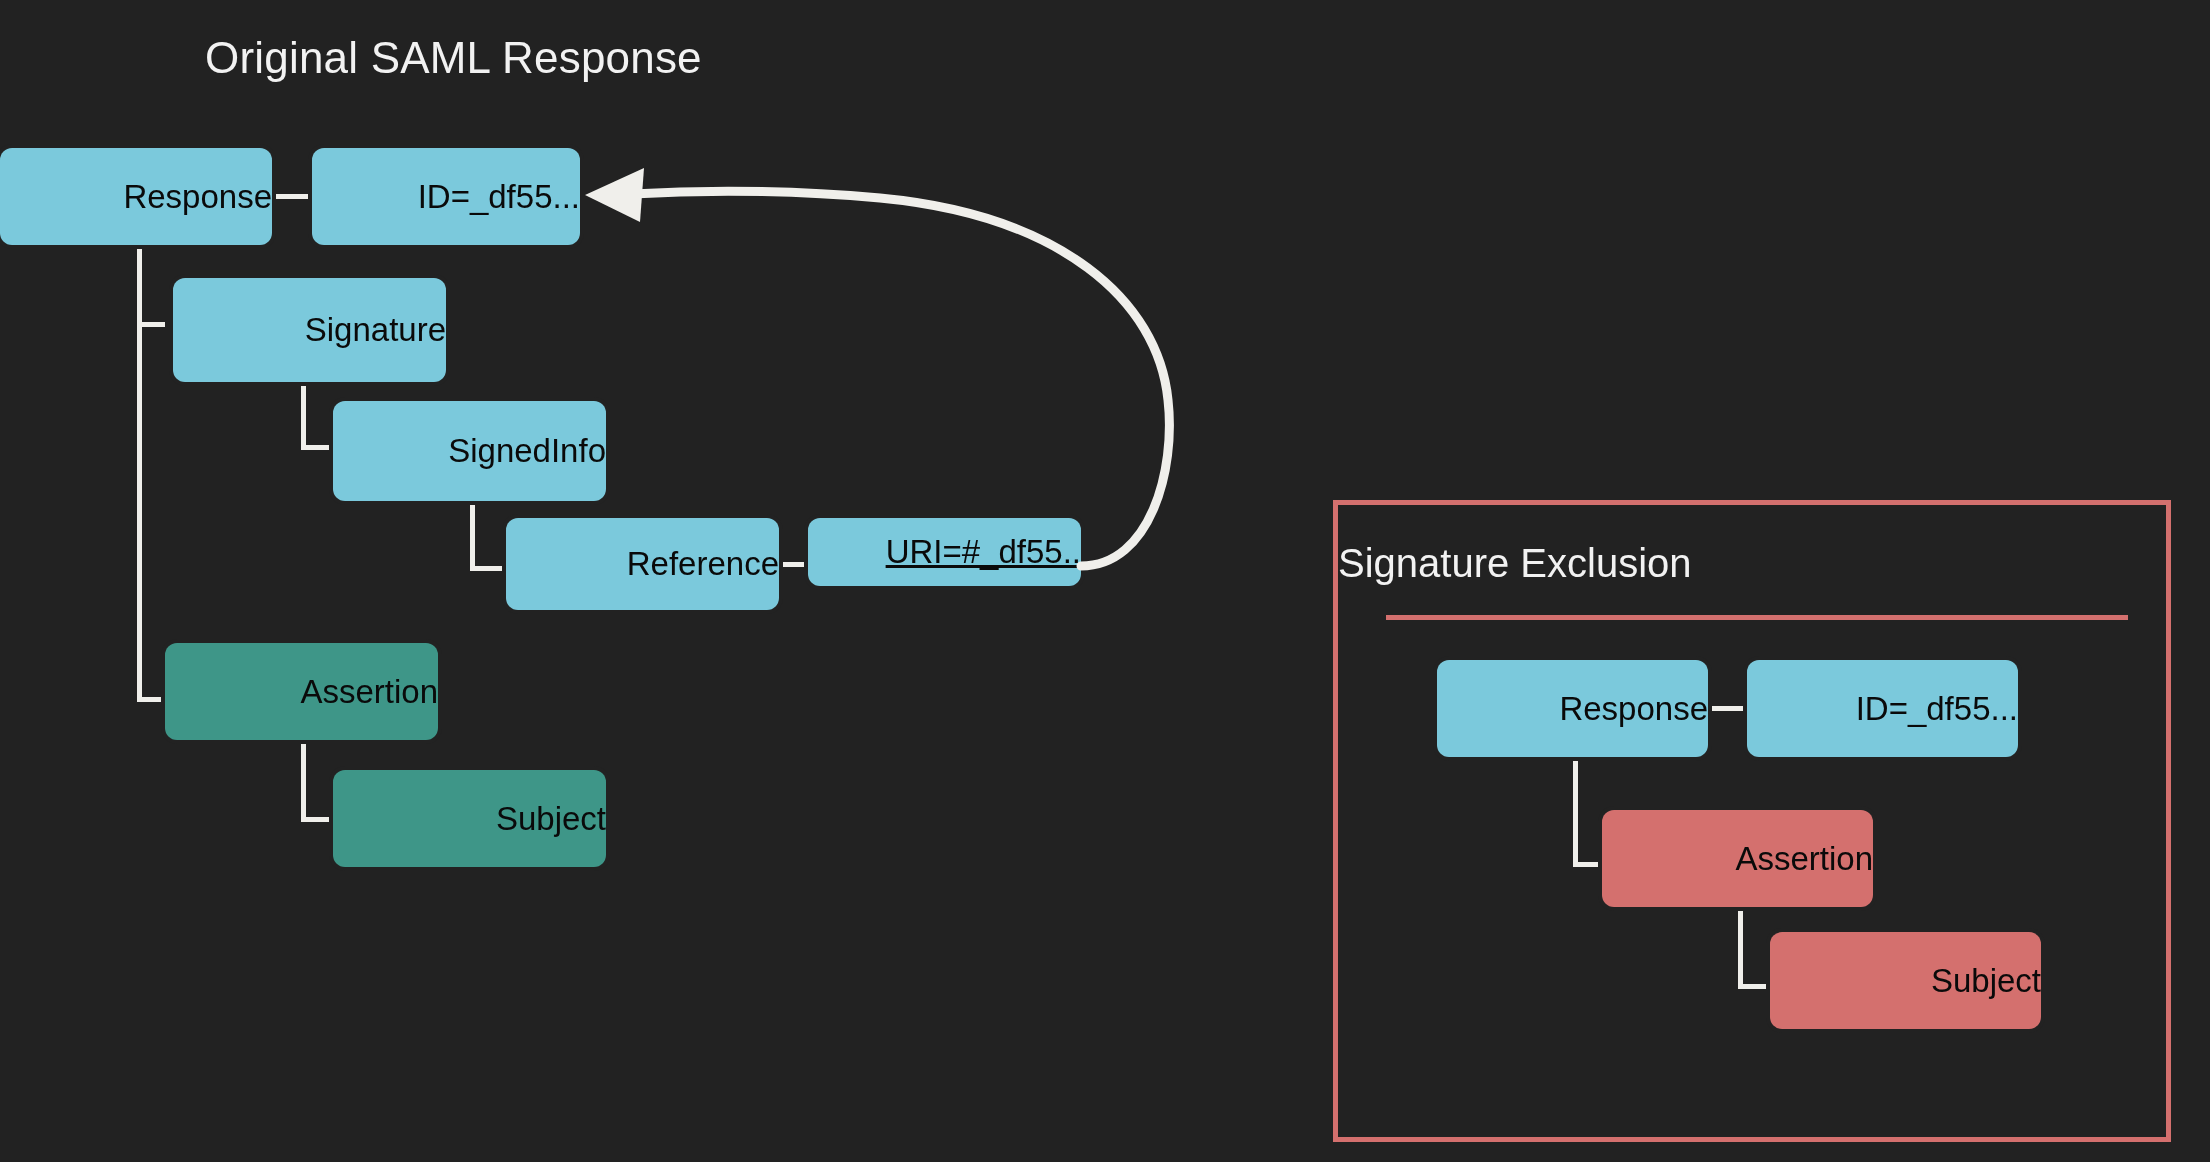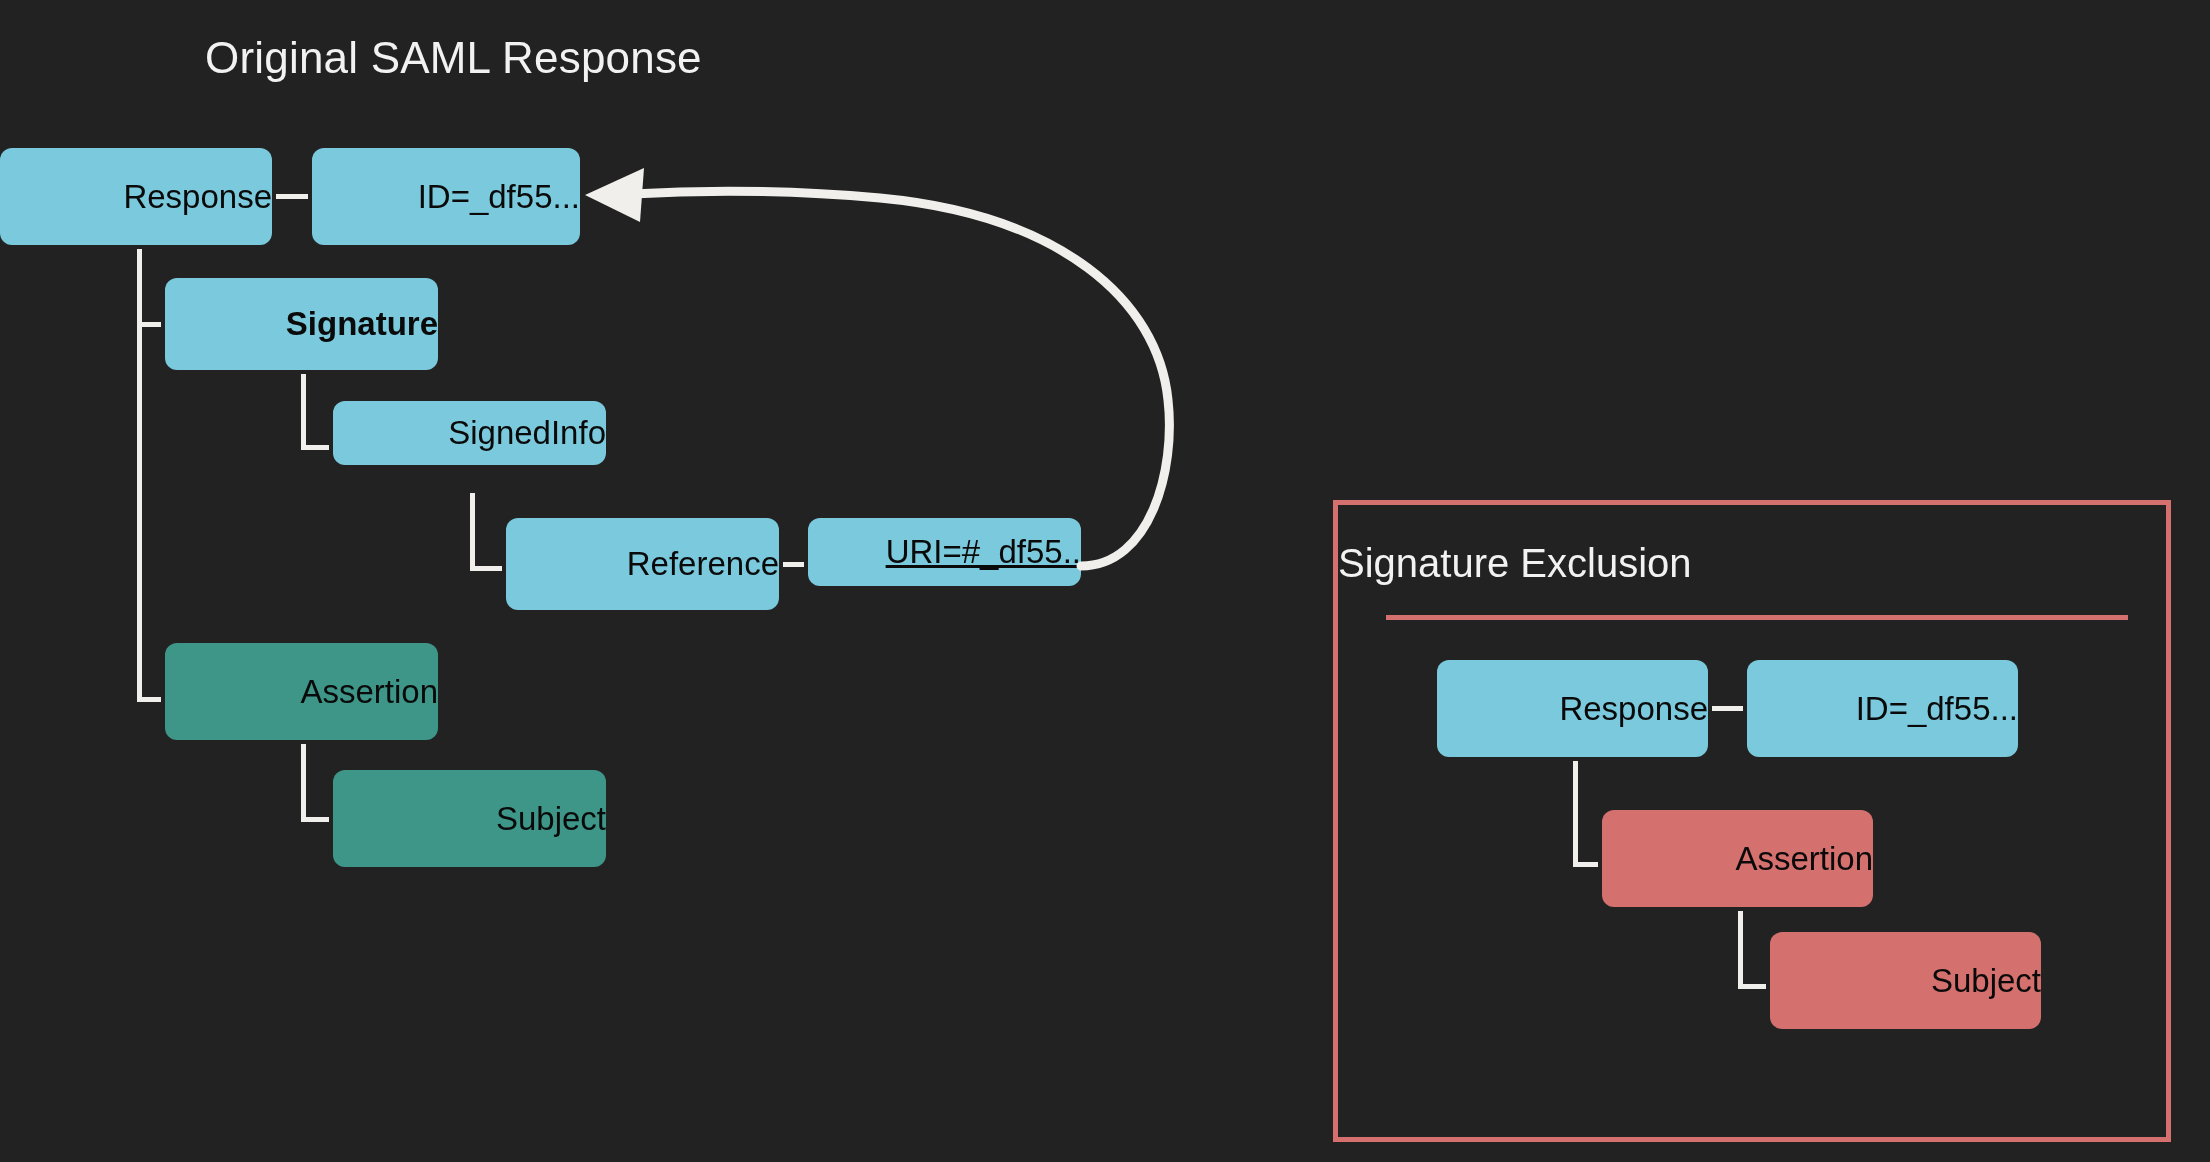--- a/index.html
+++ b/index.html
@@ -131,25 +131,25 @@
   <div class="link h" style="left:301px; top:817px; width:32px;"></div>
 
   <div class="node blue" style="left:0px; top:148px; width:272px; height:97px;">
     <span>Response</span>
   </div>
 
   <div class="node blue" style="left:312px; top:148px; width:268px; height:97px;">
     <span>ID=_df55...</span>
   </div>
 
-  <div class="node blue" style="left:165px; top:278px; width:273px; height:92px;font-weight:bold;">
+  <div class="node blue" style="left:173px; top:278px; width:273px; height:104px;">
     <span>Signature</span>
   </div>
 
-  <div class="node blue" style="left:333px; top:401px; width:273px; height:64px;">
+  <div class="node blue" style="left:333px; top:401px; width:273px; height:100px;">
     <span>SignedInfo</span>
   </div>
 
   <div class="node blue" style="left:506px; top:518px; width:273px; height:92px;">
     <span>Reference</span>
   </div>
 
   <div class="node blue" style="left:808px; top:518px; width:273px; height:68px;text-decoration:underline;">
     <span>URI=#_df55..</span>
   </div>

